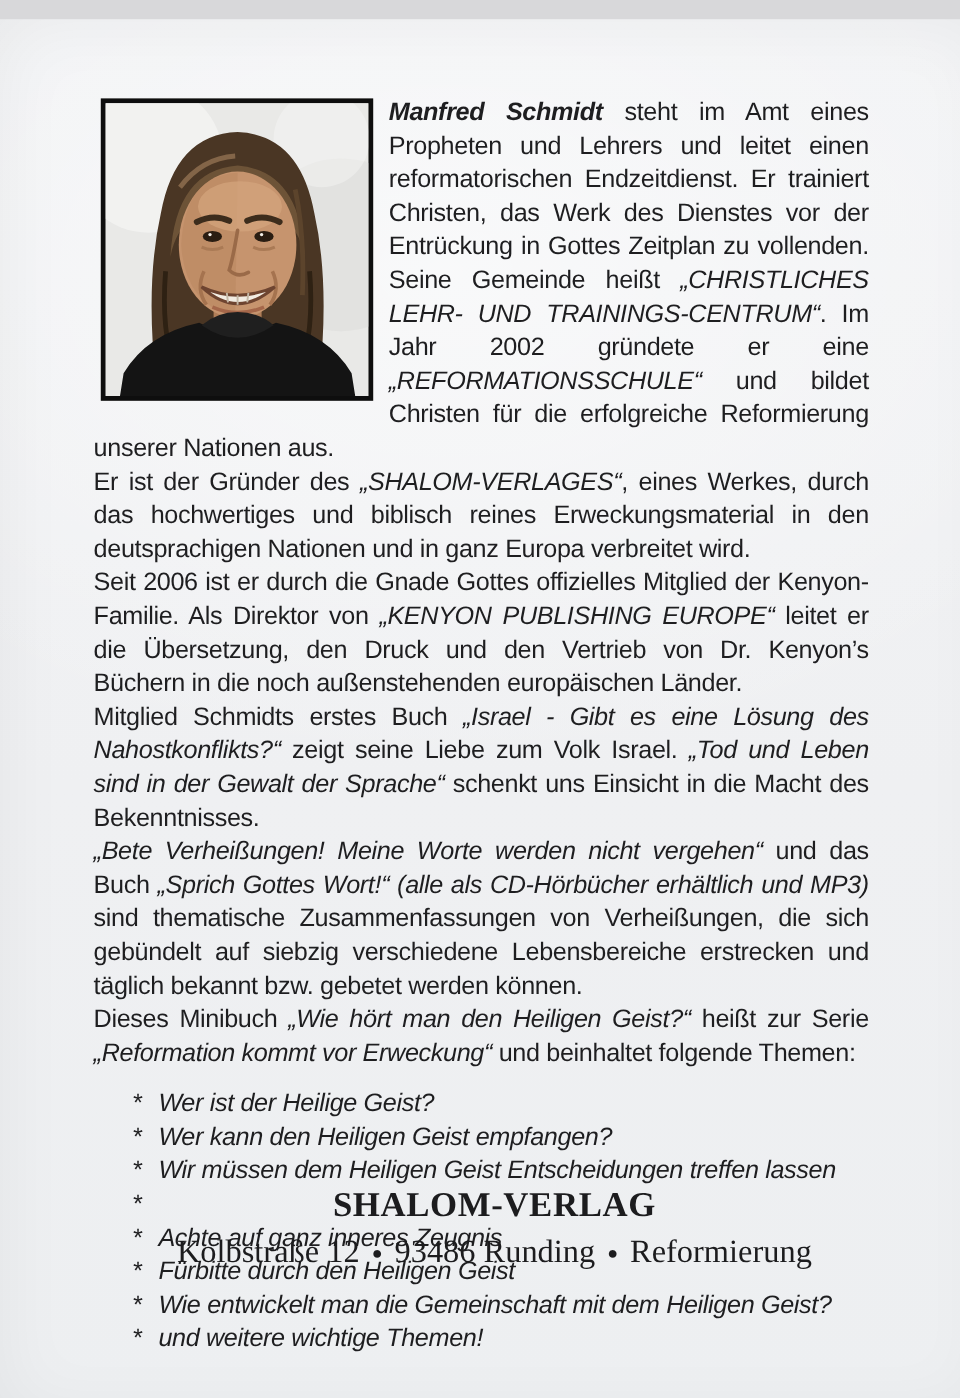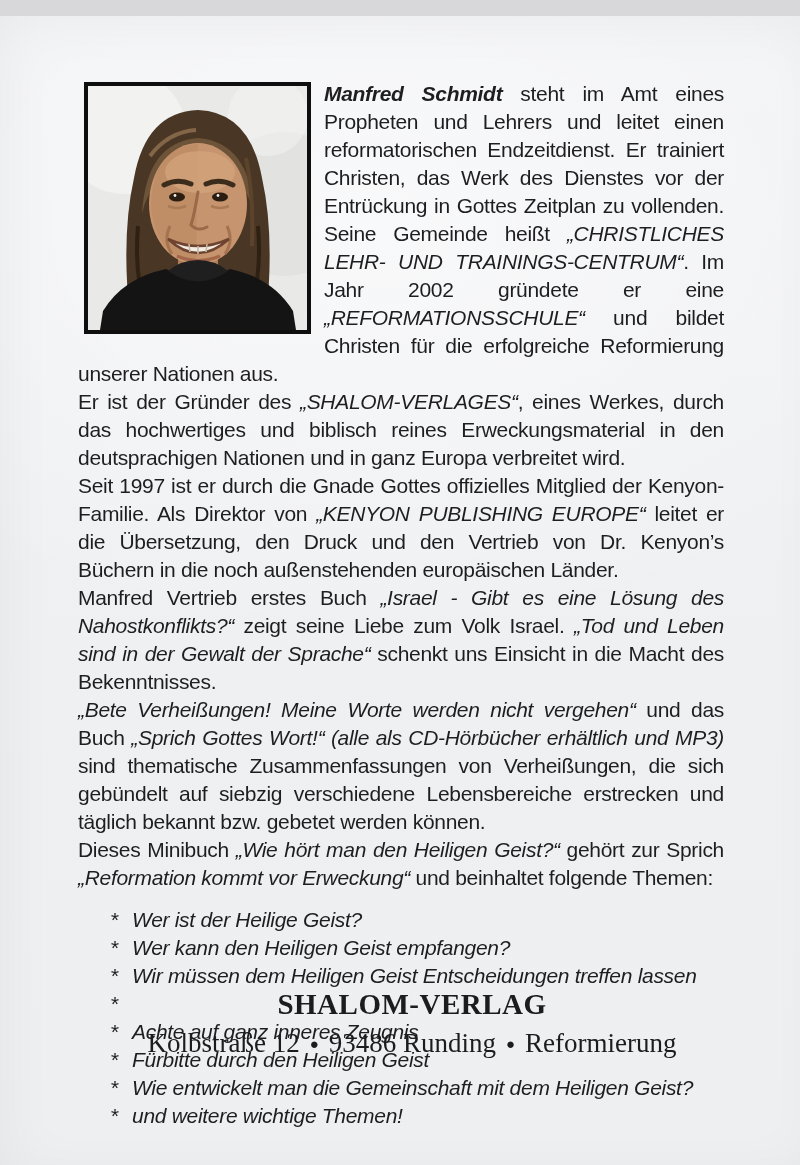--- a/index.html
+++ b/index.html
@@ -143,27 +143,27 @@
 
         <path d="M12,244 L15,225 Q35,192 78,183 Q110,200 142,183 Q185,192 205,225 L208,244 Z" fill="#141414"></path>
         <path d="M80,185 Q110,206 140,185 Q127,174 110,174 Q93,174 80,185 Z" fill="#1f1f1f"></path>
       </svg>
     </div>
 
     <p class="body"><span class="bi">Manfred Schmidt</span><span> steht im Amt eines Propheten und Lehrers und leitet einen reformatorischen Endzeitdienst. Er trainiert Christen, das Werk des Dienstes vor der Entrückung in Gottes Zeitplan zu vollenden. Seine Gemeinde heißt </span><span class="i">„CHRISTLICHES LEHR- UND TRAININGS-CENTRUM“</span><span>. Im Jahr 2002 gründete er eine </span><span class="i">„REFORMATIONSSCHULE“</span><span> und bildet Christen für die erfolgreiche Reformierung unserer Nationen aus.</span></p>
 
     <p class="body clear"><span>Er ist der Gründer des </span><span class="i">„SHALOM-VERLAGES“</span><span>, eines Werkes, durch das hochwertiges und biblisch reines Erweckungsmaterial in den deutsprachigen Nationen und in ganz Europa verbreitet wird.</span></p>
 
-    <p class="body"><span>Seit 1997 ist er durch die Gnade Gottes offizielles Mitglied der Kenyon-Familie. Als Direktor von </span><span class="i">„KENYON PUBLISHING EUROPE“</span><span> leitet er die Übersetzung, den Druck und den Vertrieb von Dr. Kenyon’s Büchern in die noch außenstehenden europäischen Länder.</span></p>
-
-    <p class="body"><span>Manfred Vertrieb erstes Buch </span><span class="i">„Israel - Gibt es eine Lösung des Nahostkonflikts?“</span><span> zeigt seine Liebe zum Volk Israel. </span><span class="i">„Tod und Leben sind in der Gewalt der Sprache“</span><span> schenkt uns Einsicht in die Macht des Bekenntnisses.</span></p>
+    <p class="body"><span>Seit 2006 ist er durch die Gnade Gottes offizielles Mitglied der Kenyon-Familie. Als Direktor von </span><span class="i">„KENYON PUBLISHING EUROPE“</span><span> leitet er die Übersetzung, den Druck und den Vertrieb von Dr. Kenyon’s Büchern in die noch außenstehenden europäischen Länder.</span></p>
+
+    <p class="body"><span>Mitglied Schmidts erstes Buch </span><span class="i">„Israel - Gibt es eine Lösung des Nahostkonflikts?“</span><span> zeigt seine Liebe zum Volk Israel. </span><span class="i">„Tod und Leben sind in der Gewalt der Sprache“</span><span> schenkt uns Einsicht in die Macht des Bekenntnisses.</span></p>
 
     <p class="body"><span class="i">„Bete Verheißungen! Meine Worte werden nicht vergehen“</span><span> und das Buch </span><span class="i">„Sprich Gottes Wort!“ (alle als CD-Hörbücher erhältlich und MP3)</span><span> sind thematische Zusammenfassungen von Verheißungen, die sich gebündelt auf siebzig verschiedene Lebensbereiche erstrecken und täglich bekannt bzw. gebetet werden können.</span></p>
 
-    <p class="body"><span>Dieses Minibuch </span><span class="i">„Wie hört man den Heiligen Geist?“</span><span> gehört zur Sprich </span><span class="i">„Reformation kommt vor Erweckung“</span><span> und beinhaltet folgende Themen:</span></p>
+    <p class="body"><span>Dieses Minibuch </span><span class="i">„Wie hört man den Heiligen Geist?“</span><span> heißt zur Serie </span><span class="i">„Reformation kommt vor Erweckung“</span><span> und beinhaltet folgende Themen:</span></p>
 
     <div class="topics">
       <div class="topic">
           <span class="ast">*</span>
           <span>Wer ist der Heilige Geist?</span>
         </div>
       <div class="topic">
           <span class="ast">*</span>
           <span>Wer kann den Heiligen Geist empfangen?</span>
         </div>

